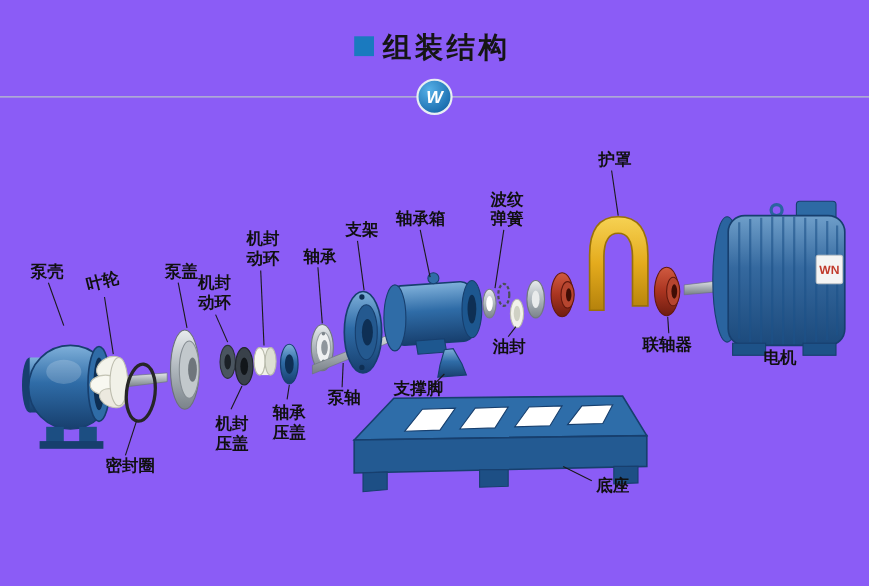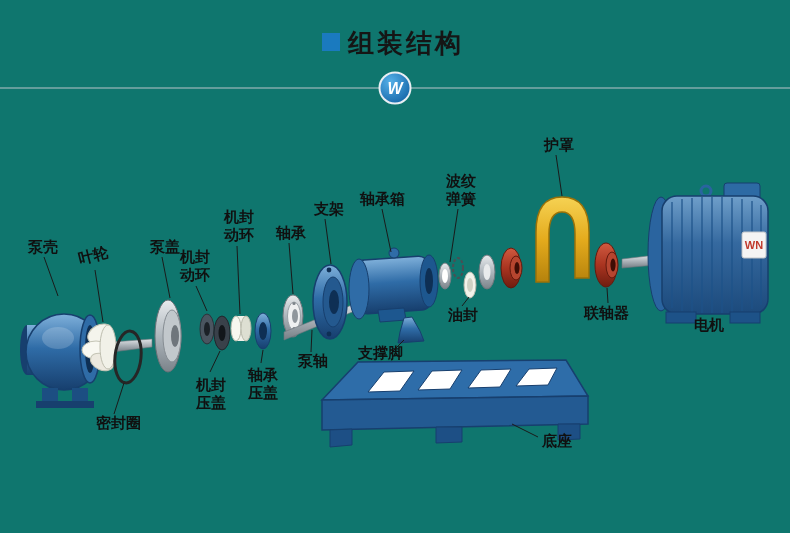--- a/index.html
+++ b/index.html
@@ -1,16 +1,16 @@
 <!DOCTYPE html>
 <html><head>
 <meta charset="utf-8">
 <style>
   html,body{margin:0;padding:0;background:#ffffff;}
-  .page{width:790px;height:533px;position:relative;background:#0f766e;overflow:hidden;}
+  .page{width:790px;height:533px;position:relative;background:#8b5cf6;overflow:hidden;}
   svg{display:block;}
   text{font-family:"Liberation Sans",sans-serif;}
   .title{font-size:26px;font-weight:700;fill:#151515;letter-spacing:3px;}
   .badge{font-size:16px;font-weight:700;font-style:italic;fill:#ffffff;}
   .lbl{font-size:15px;font-weight:700;fill:#101010;}
   .brand{font-size:11px;font-weight:700;fill:#c0392b;}
   .leader{stroke:#1a1a1a;stroke-width:1;}
 </style>
 </head>
 <body>

